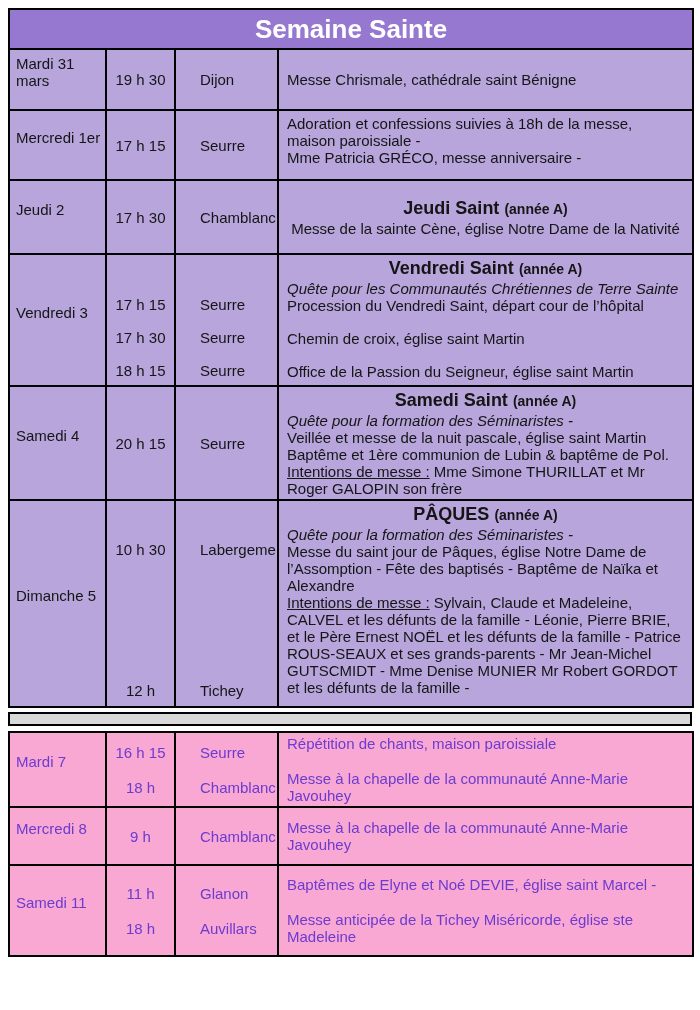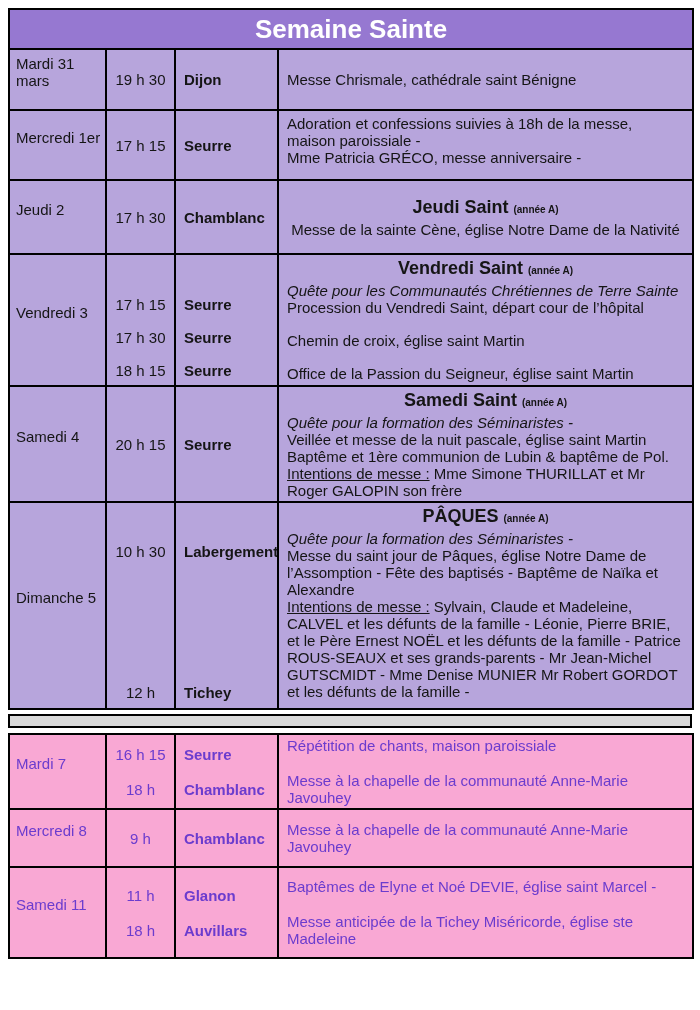--- a/index.html
+++ b/index.html
@@ -29,32 +29,32 @@
   .main td{background:var(--cell-bg);line-height:17px;}
   .main .hdr td{
     background:var(--header-bg);
     text-align:center;
     font-weight:bold;font-size:26px;line-height:28px;
     color:var(--title-color);
     height:40px;
   }
   .day{padding:2px 4px 18px 6px;}
   .time{text-align:center;padding:2px 2px;}
-  .place{padding:2px 4px 2px 8px;font-weight:bold;}
+  .place{padding:2px 4px 2px 24px;}
   .desc{padding:2px 8px;}
   .top{vertical-align:top;}
   .r0 td{height:61px;}
   .r1 td{height:70px;}
   .r2 td{height:74px;}
   .r3 td{height:132px;}
   .r4 td{height:112px;}
   .r5 td{height:207px;}
 
   .sec-title{text-align:center;font-weight:bold;font-size:18px;line-height:22px;white-space:nowrap;}
-  .sec-title .suffix{font-size:10px;}
+  .sec-title .suffix{font-size:14px;}
   .c-line{text-align:center;}
   .it{font-style:italic;}
   .u{text-decoration:underline;}
   .gap-line{margin-top:16px;}
   .t-first{margin-top:39px;}
   .t-next{margin-top:16px;}
   .d-first{margin-top:38px;}
   .d-second{margin-top:124px;}
 
   

